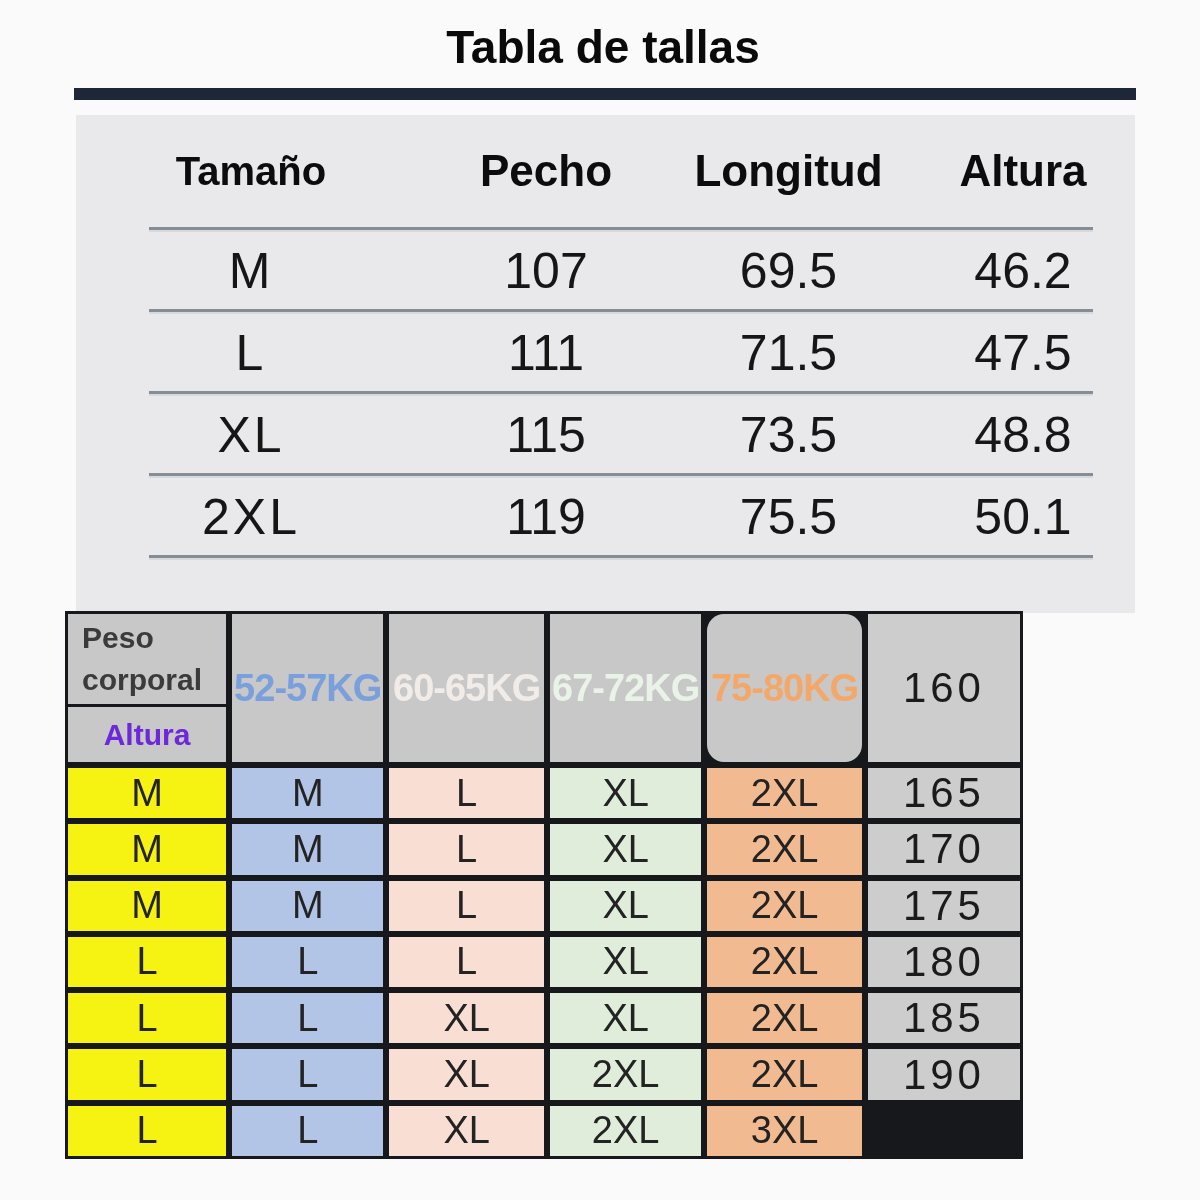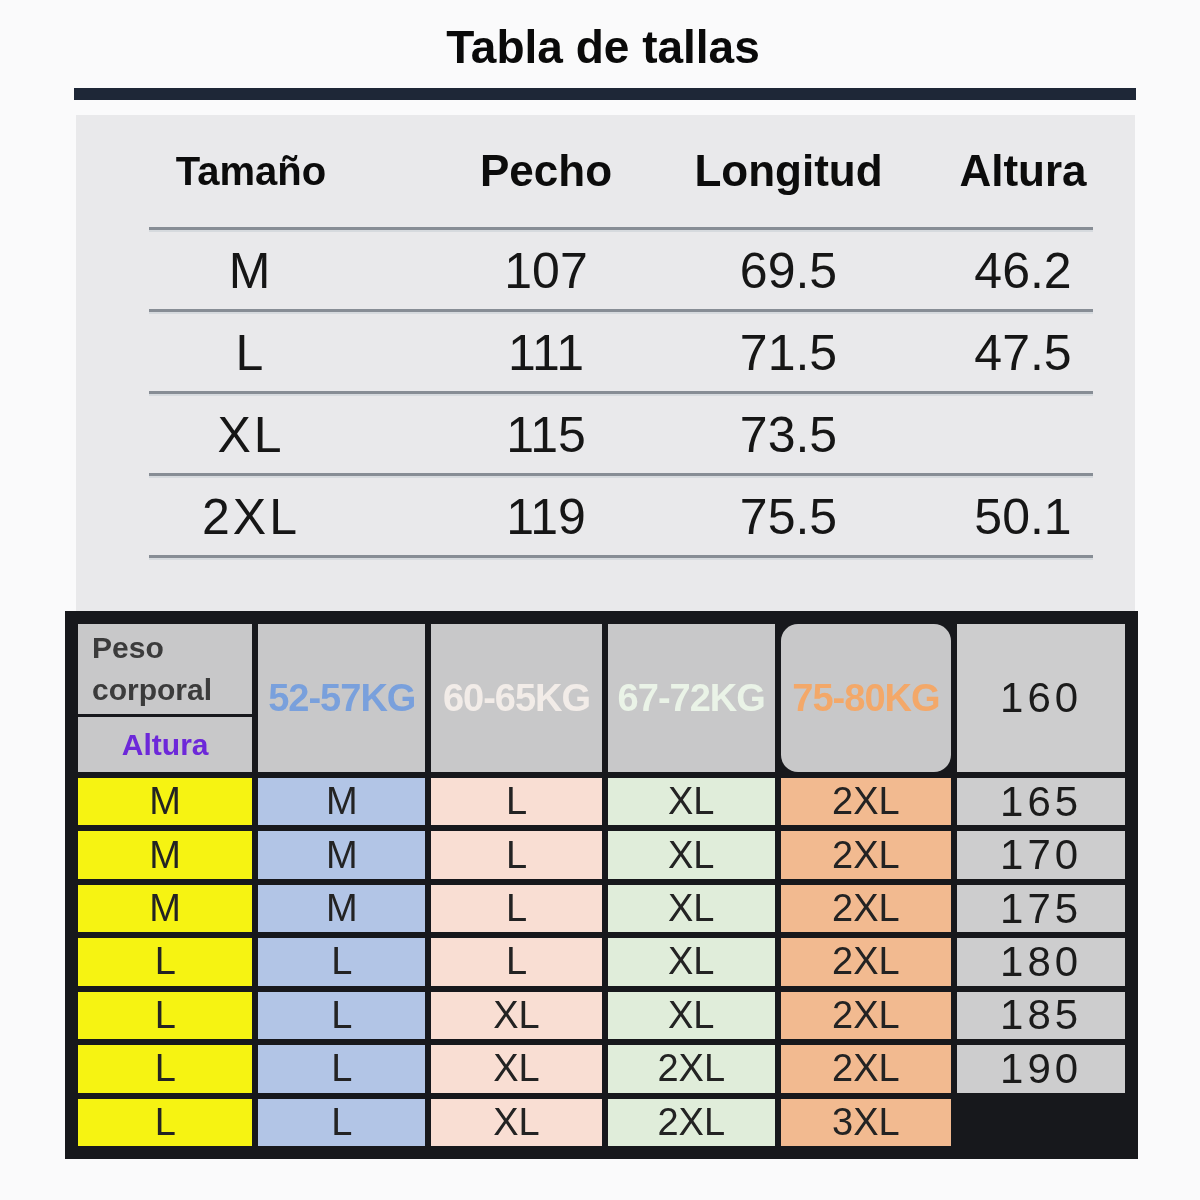--- a/index.html
+++ b/index.html
@@ -45,26 +45,26 @@
     height: 6px; margin: 0 42px 0 73px;
     background: linear-gradient(to bottom,
       var(--separator-dark, #878d95) 0px, var(--separator-dark, #878d95) 3px,
       var(--separator-light, #d6dade) 3px, var(--separator-light, #d6dade) 5px,
       transparent 5px);
   }
 
   
   .fit {
     position: absolute; left: 65px; top: 611px;
-    width: 1073px; height: 548px;
+    width: 958px; height: 548px;
     background: var(--grid-border, #17181c);
     display: grid;
     grid-template-columns: 184fr 176fr 180fr 176fr 180fr 177fr;
     grid-template-rows: 148px repeat(7, 1fr);
-    gap: 6px; padding: 13px;
+    gap: 6px; padding: 3px;
   }
   .cell { display: flex; align-items: center; justify-content: center; overflow: hidden; }
 
   .corner {
     background: var(--header-cell-bg, #c8c8c9);
     flex-direction: column; align-items: stretch; justify-content: flex-start;
     padding: 0;
   }
   .corner-top {
     flex: 92 0 0; display: flex; flex-direction: column; justify-content: space-evenly;
@@ -129,20 +129,21 @@
       <div>111</div>
       <div>71.5</div>
       <div>47.5</div>
     </div>
     <div class="sep"></div>
 
     <div class="t1-row t1-data">
       <div class="size-cell">XL</div>
       <div>115</div>
       <div>73.5</div>
+      <div>48.8</div>
     </div>
     <div class="sep"></div>
 
     <div class="t1-row t1-data">
       <div class="size-cell">2XL</div>
       <div>119</div>
       <div>75.5</div>
       <div>50.1</div>
     </div>
     <div class="sep"></div>

